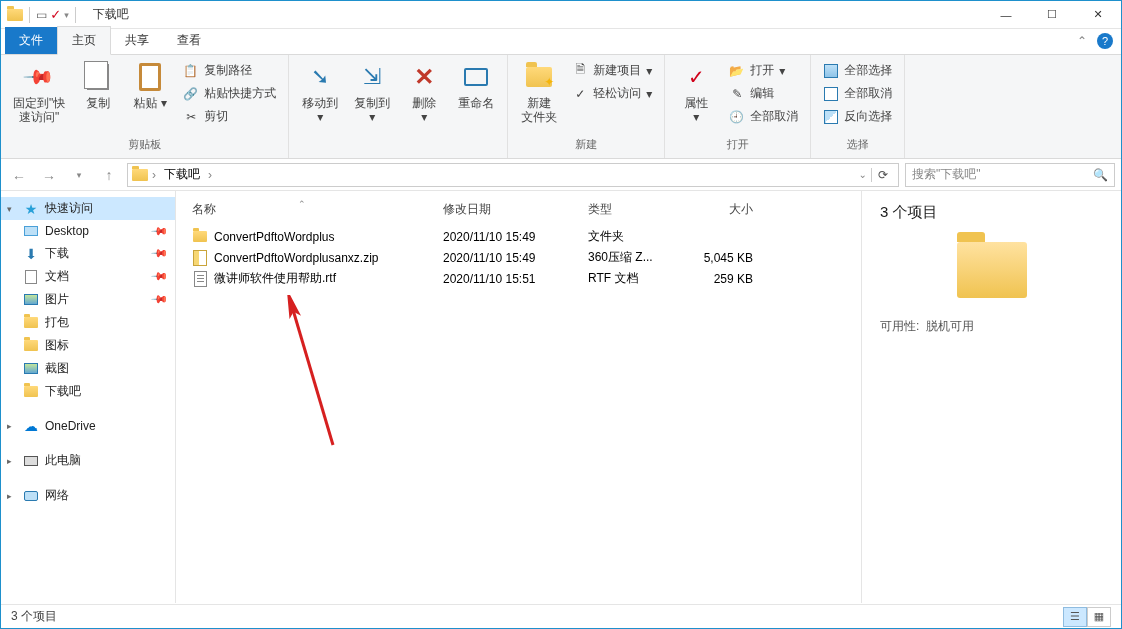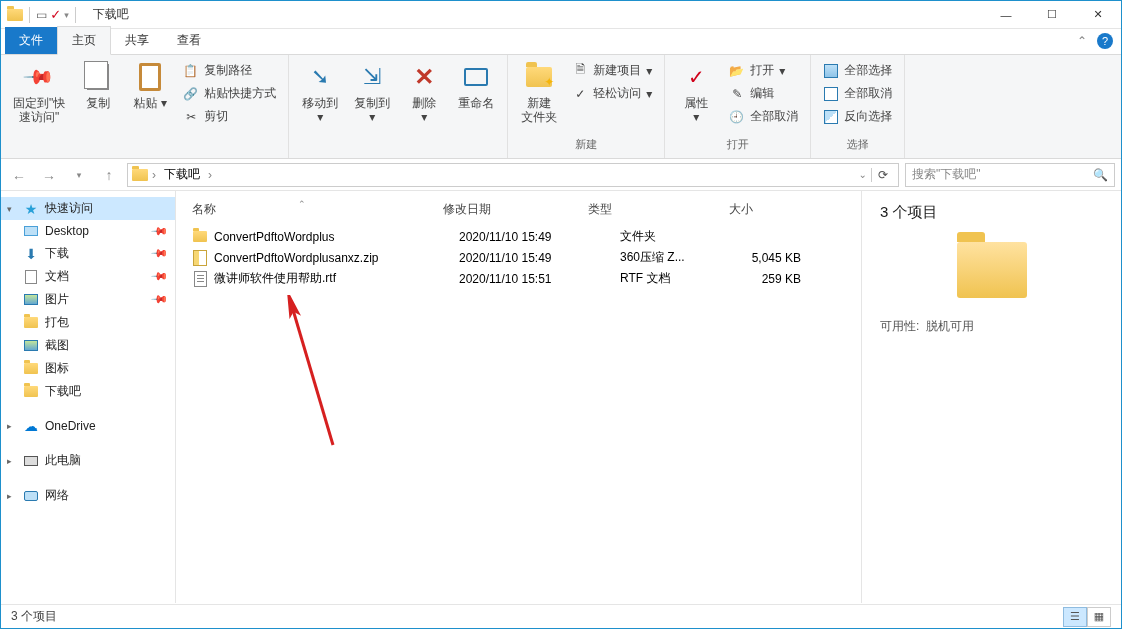--- a/index.html
+++ b/index.html
@@ -84,21 +84,21 @@
 
 
 .filepane { flex:1; display:flex; }
 .filelist { flex:1; padding:6px 12px; font-size:12px; }
 .columns { display:flex; color:#444; border-bottom:0; padding:4px 0 8px; }
 .col-name { width:255px; padding-left:4px; position:relative; }
 .col-name .sort { position:absolute; left:110px; top:-2px; color:#888; font-size:9px; }
 .col-date { width:145px; }
 .col-type { width:95px; }
 .col-size { width:90px; text-align:right; padding-right:20px; }
-.row { display:flex; padding:2px 0; align-items:center;gap:16px; }
+.row { display:flex; padding:2px 0; align-items:center; }
 .row .col-name { display:flex; align-items:center; gap:6px; }
 .file-ico { width:16px; height:16px; display:inline-flex; align-items:center; justify-content:center; }
 .zip-ico { width:14px; height:16px; background:linear-gradient(90deg,#f7d774 40%,#fff 40%); border:1px solid #c9a43a; }
 .rtf-ico { width:13px; height:16px; border:1px solid #888; background:#fff; position:relative; }
 .rtf-ico::after { content:''; position:absolute; top:3px; left:2px; right:2px; height:1px; background:#888; box-shadow:0 3px 0 #888, 0 6px 0 #888; }
 
 
 .details { width:260px; border-left:1px solid #e5e5e5; padding:12px 18px; font-size:13px; color:#333; }
 .big-folder { width:70px; height:56px; background:linear-gradient(#ffe2a0,#f0c350); border-radius:3px; margin:20px auto; position:relative; }
 .big-folder::before { content:''; position:absolute; top:-10px; left:0; width:28px; height:10px; background:#f0c350; border-radius:3px 3px 0 0; }
@@ -174,20 +174,21 @@
         <div class="small-btn">
             <span class="si">🔗</span>
             <span>粘贴快捷方式</span>
           </div>
         <div class="small-btn">
             <span class="si">✂</span>
             <span>剪切</span>
           </div>
       </div>
     </div>
+    <div class="group-label">剪贴板</div>
   </div>
 
   <div class="group">
     <div class="group-body">
       <div class="big-btn">
         <div class="ico">
             <span class="ico-move">➘</span>
           </div>
         <div class="lbl"><span>移动到</span><br>▾</div>
       </div>
@@ -333,29 +334,29 @@
         <span class="pin-s">📌</span>
       </div>
     <div class="side-item">
         <span class="side-icon">
           <span class="fold-s"></span>
         </span>
         <span>打包</span>
       </div>
     <div class="side-item">
         <span class="side-icon">
+          <span class="fold-s"></span>
+        </span>
+        <span>图标</span>
+      </div>
+    <div class="side-item">
+        <span class="side-icon">
           <span class="pic-ico"></span>
         </span>
         <span>截图</span>
-      </div>
-    <div class="side-item">
-        <span class="side-icon">
-          <span class="fold-s"></span>
-        </span>
-        <span>图标</span>
       </div>
     <div class="side-item">
         <span class="side-icon">
           <span class="fold-s"></span>
         </span>
         <span>下载吧</span>
       </div>
     <div class="side-group-gap"></div>
     <div class="side-item">
         <span class="exp">▸</span>

